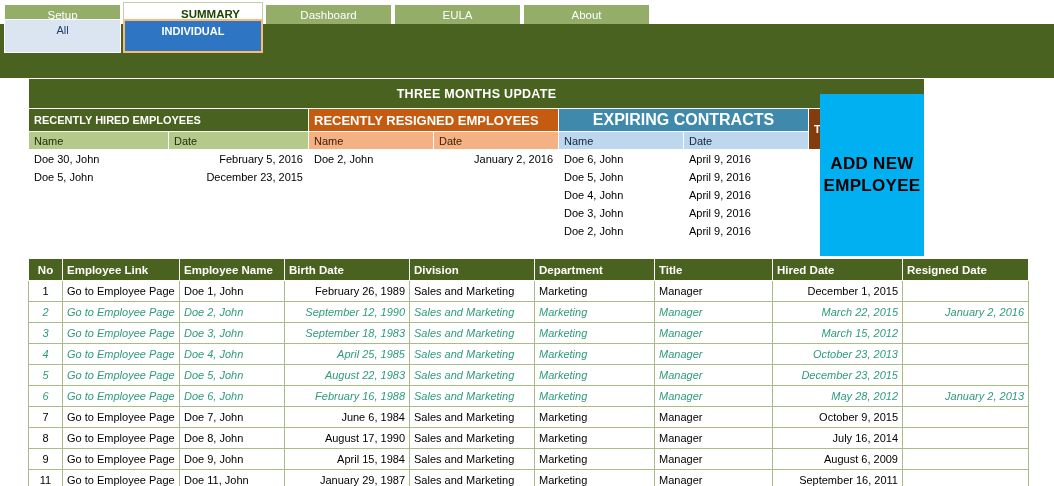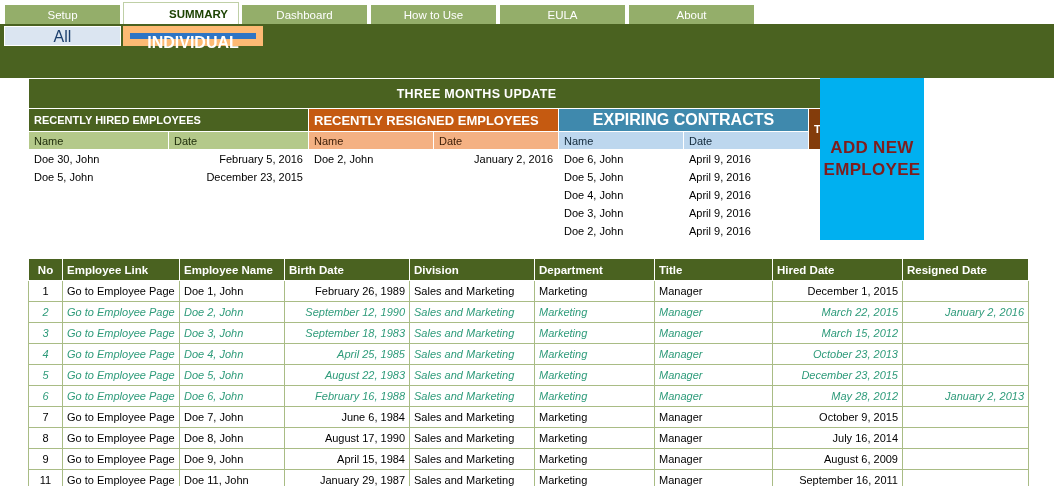--- a/index.html
+++ b/index.html
@@ -35,21 +35,21 @@
     background: #94ae6a;
     border: 1px solid #ffffff;
     border-bottom: none;
     box-sizing: border-box;
     margin-right: 2px;
     cursor: pointer;
     user-select: none;
   }
   .tab.t-setup      { width: 117px; }
   .tab.t-database   { width: 140px; }
-  .tab.t-summary    { width: 116px; padding-left: 35px; }
+  .tab.t-summary    { width: 140px; padding-left: 35px; }
   .tab.t-dashboard  { width: 127px; }
   .tab.t-howtouse   { width: 127px; }
   .tab.t-eula       { width: 127px; }
   .tab.t-about      { width: 127px; }
   .tab.active {
     background: #ffffff;
     color: #1c4303;
     font-weight: bold;
     height: 22px;
     line-height: 22px;
@@ -60,42 +60,42 @@
   
   .subbar {
     height: 24px;
     background: #4a6220;
     display: flex;
     align-items: center;
     padding-left: 4px;
     box-sizing: border-box;
   }
   .subtab {
-    height: 20px;
+    height: 34px;
     line-height: 20px;
     text-align: center;
-    font-size: 16px;
+    font-size: 11px;
     font-weight: bold;
     box-sizing: border-box;
     margin-right: 2px;
     cursor: pointer;
     user-select: none;
   }
   .subtab.all {
     width: 117px;
     background: #dbe5f1;
     color: #1c3f6e;
     font-weight: normal;
     border: 1px solid #ffffff;
   }
   .subtab.individual {
     width: 140px;
     background: #2e75c4;
     color: #ffffff;
-    border: 7px solid #fdba74;
+    border: 2px solid #fdba74;
   }
 
   
   .greenband {
     height: 30px;
     background: #4a6220;
   }
 
   
   .panel-wrap {
@@ -159,25 +159,25 @@
   .sub-resigned { background: #f4b183; color: #3b1c05; }
   .sub-expiring { background: #bdd7ee; color: #10283a; }
   .cell-hired { background: #ffffff; border-bottom: 1px solid #b4c98a; border-left:1px solid #ffffff; border-right:1px solid #ffffff;}
   .cell-resigned { background: #ffffff; border-bottom: 1px solid #f4b183; }
   .cell-expiring { background: #ffffff; border-bottom: 1px solid #9cc3e5; }
   .cell-bday { background: #ffffff; border-bottom: 1px solid #c9a227; }
   .num { text-align: right; }
   .addnew {
     position: absolute;
     right: 104px;
-    top: 0;
+    top: 16px;
     width: 104px;
     height: 162px;
     background: #00b0f0;
-    color: #7f1d1d;
+    color: #000000;
     font-weight: bold;
     font-size: 17px;
     line-height: 22px;
     display: flex;
     align-items: center;
     justify-content: center;
     text-align: center;
     cursor: pointer;
     user-select: none;
     letter-spacing: .3px;
@@ -226,21 +226,20 @@
   td.c-link { color: #000; }
   tr.resigned td.c-link { color: #2e9b7a; }
 </style>
 </head>
 <body>
 
 <div class="tabstrip" id="tabstrip">
     <div class="tab t-setup">Setup</div>
     <div class="tab t-summary active">SUMMARY</div>
     <div class="tab t-dashboard">Dashboard</div>
-    <div class="tab t-howtouse">How to Use</div>
     <div class="tab t-eula">EULA</div>
     <div class="tab t-about">About</div>
   </div>
 
 <div class="subbar">
   <div class="subtab all">All</div>
   <div class="subtab individual">INDIVIDUAL</div>
 </div>
 
 <div class="greenband"></div>

